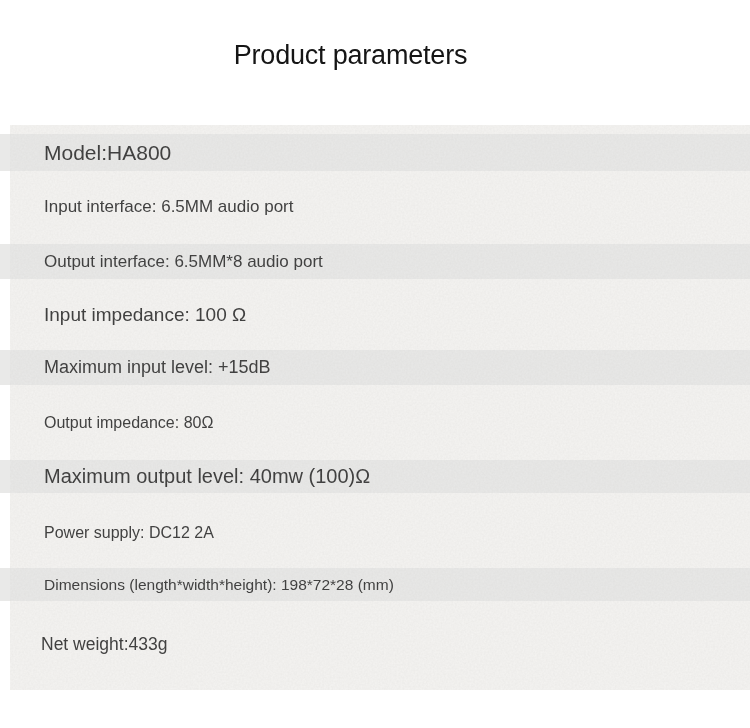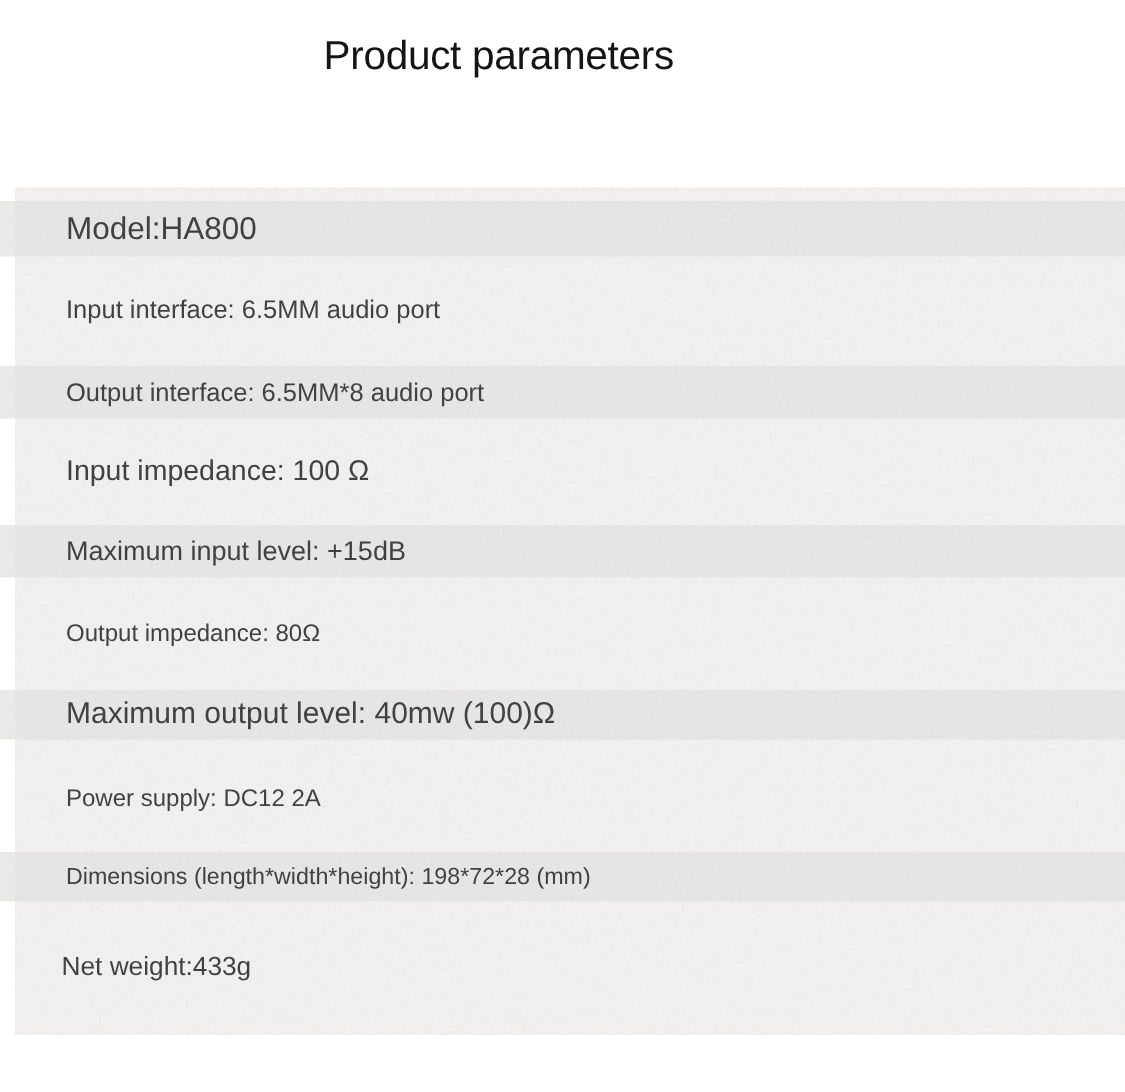--- a/index.html
+++ b/index.html
@@ -11,21 +11,21 @@
   }
   .screen {
     position: relative;
     width: 750px; height: 728px;
     background: var(--page, #ffffff);
     overflow: hidden;
   }
   .title {
     position: absolute;
     top: 22px; left: 0; width: 665px;
-    margin: 0;
+    margin: 18px;
     text-align: center;
     font-size: 27px;
     font-weight: 500;
     letter-spacing: -0.2px;
     color: var(--title, #151515);
   }
   
   .panel {
     position: absolute;
     left: 10px; top: 125px;

